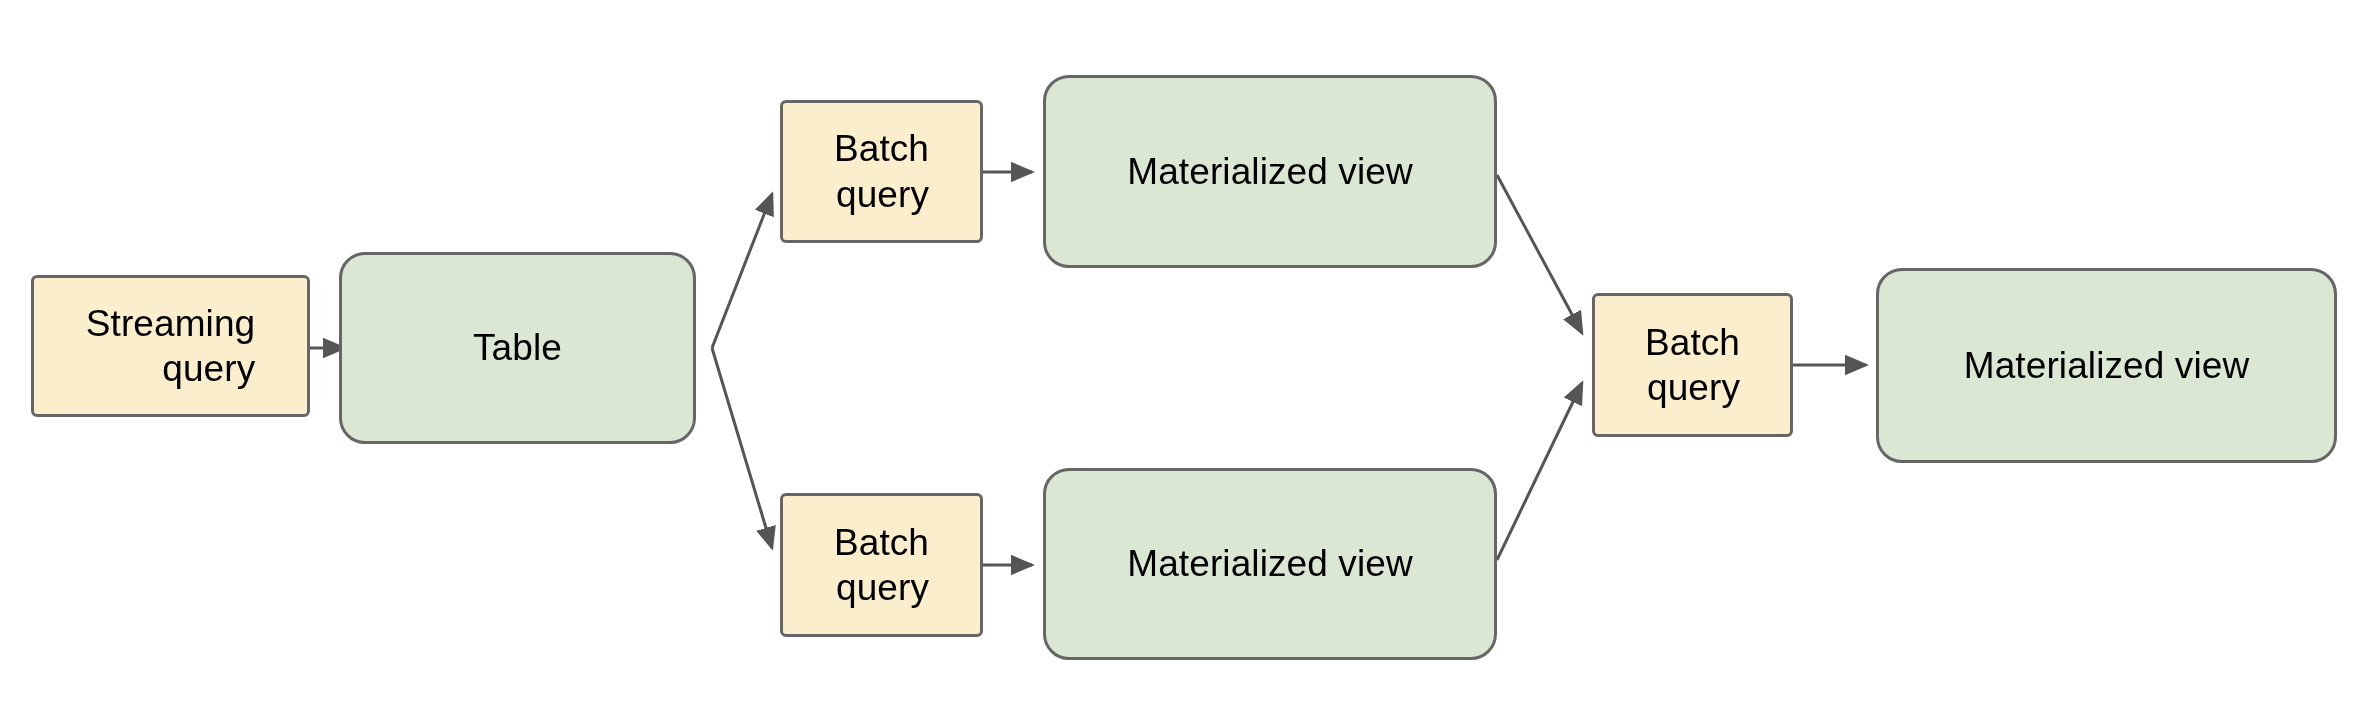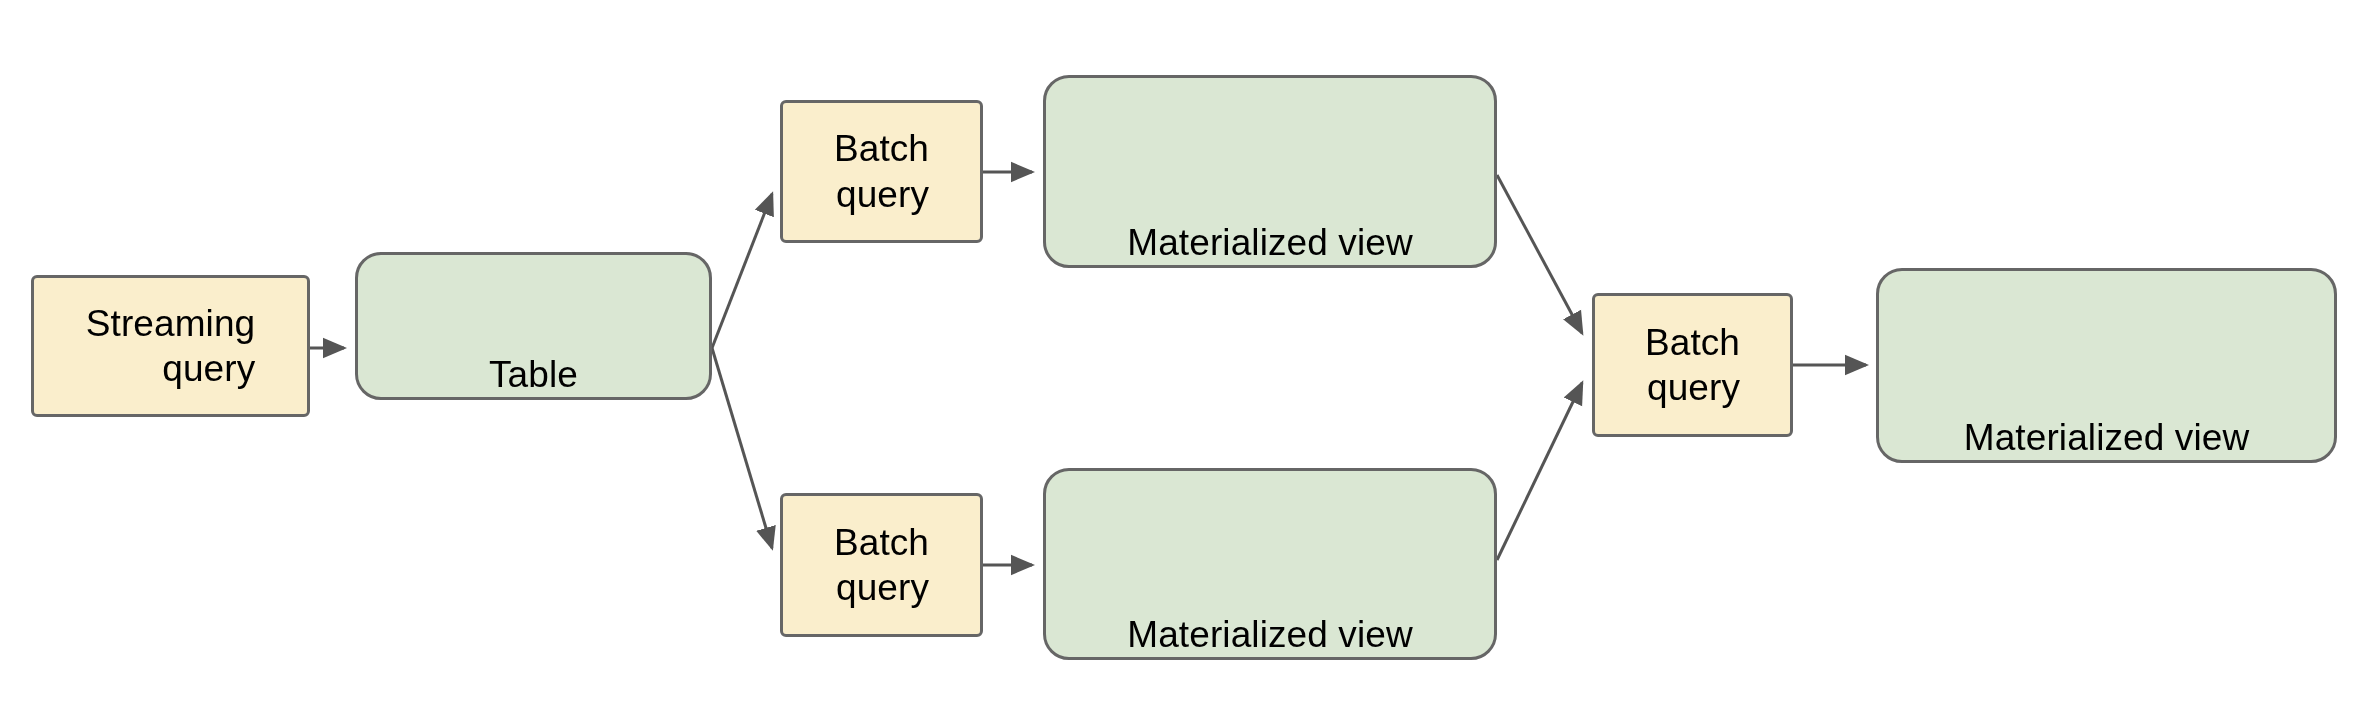--- a/index.html
+++ b/index.html
@@ -38,21 +38,20 @@
     white-space: pre-line;
   }
   .node.process {
     background: #faeecc;
     border-radius: 6px;
     text-align: right;
   }
   .node.store {
     background: #dae7d3;
     border-radius: 26px;
-    align-items: flex-end;
   }
   .node-label {
     display: block;
     white-space: pre-line;
   }
 </style>
 </head>
 <body>
 
 <div id="canvas">
@@ -95,21 +94,21 @@
     <g>
       <line x1="1793" y1="365" x2="1866" y2="365" stroke="#555555" stroke-width="3" marker-end="url(#arrowhead)"></line>
     </g>
   </svg>
 
   <div class="node process" style="left:31px; top:275px; width:279px; height:142px;">
     <span class="node-label">Streaming
 query</span>
   </div>
 
-  <div class="node store" style="left:355px; top:252px; width:357px; height:148px;">
+  <div class="node store" style="left:339px; top:252px; width:357px; height:192px;">
     <span class="node-label">Table</span>
   </div>
 
   <div class="node process" style="left:780px; top:100px; width:203px; height:143px;">
     <span class="node-label">Batch
 query</span>
   </div>
 
   <div class="node store" style="left:1043px; top:75px; width:454px; height:193px;">
     <span class="node-label">Materialized view</span>

